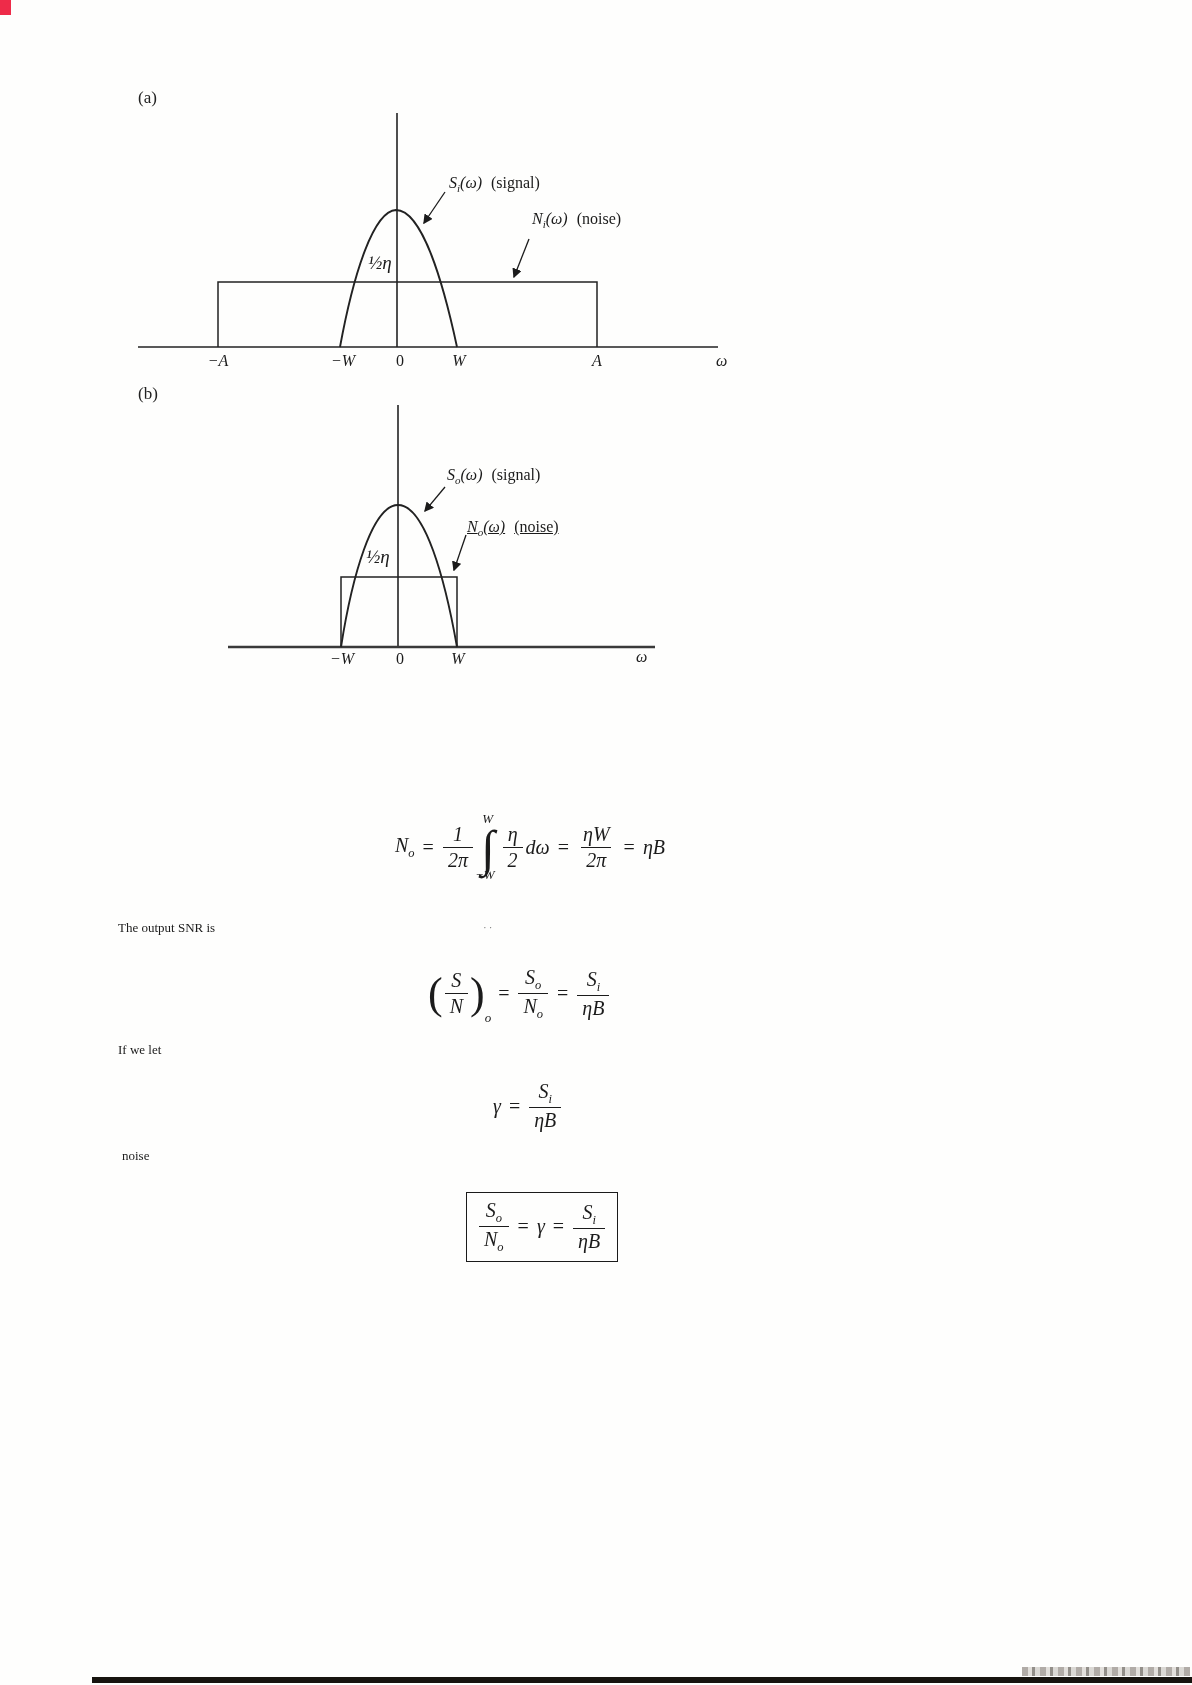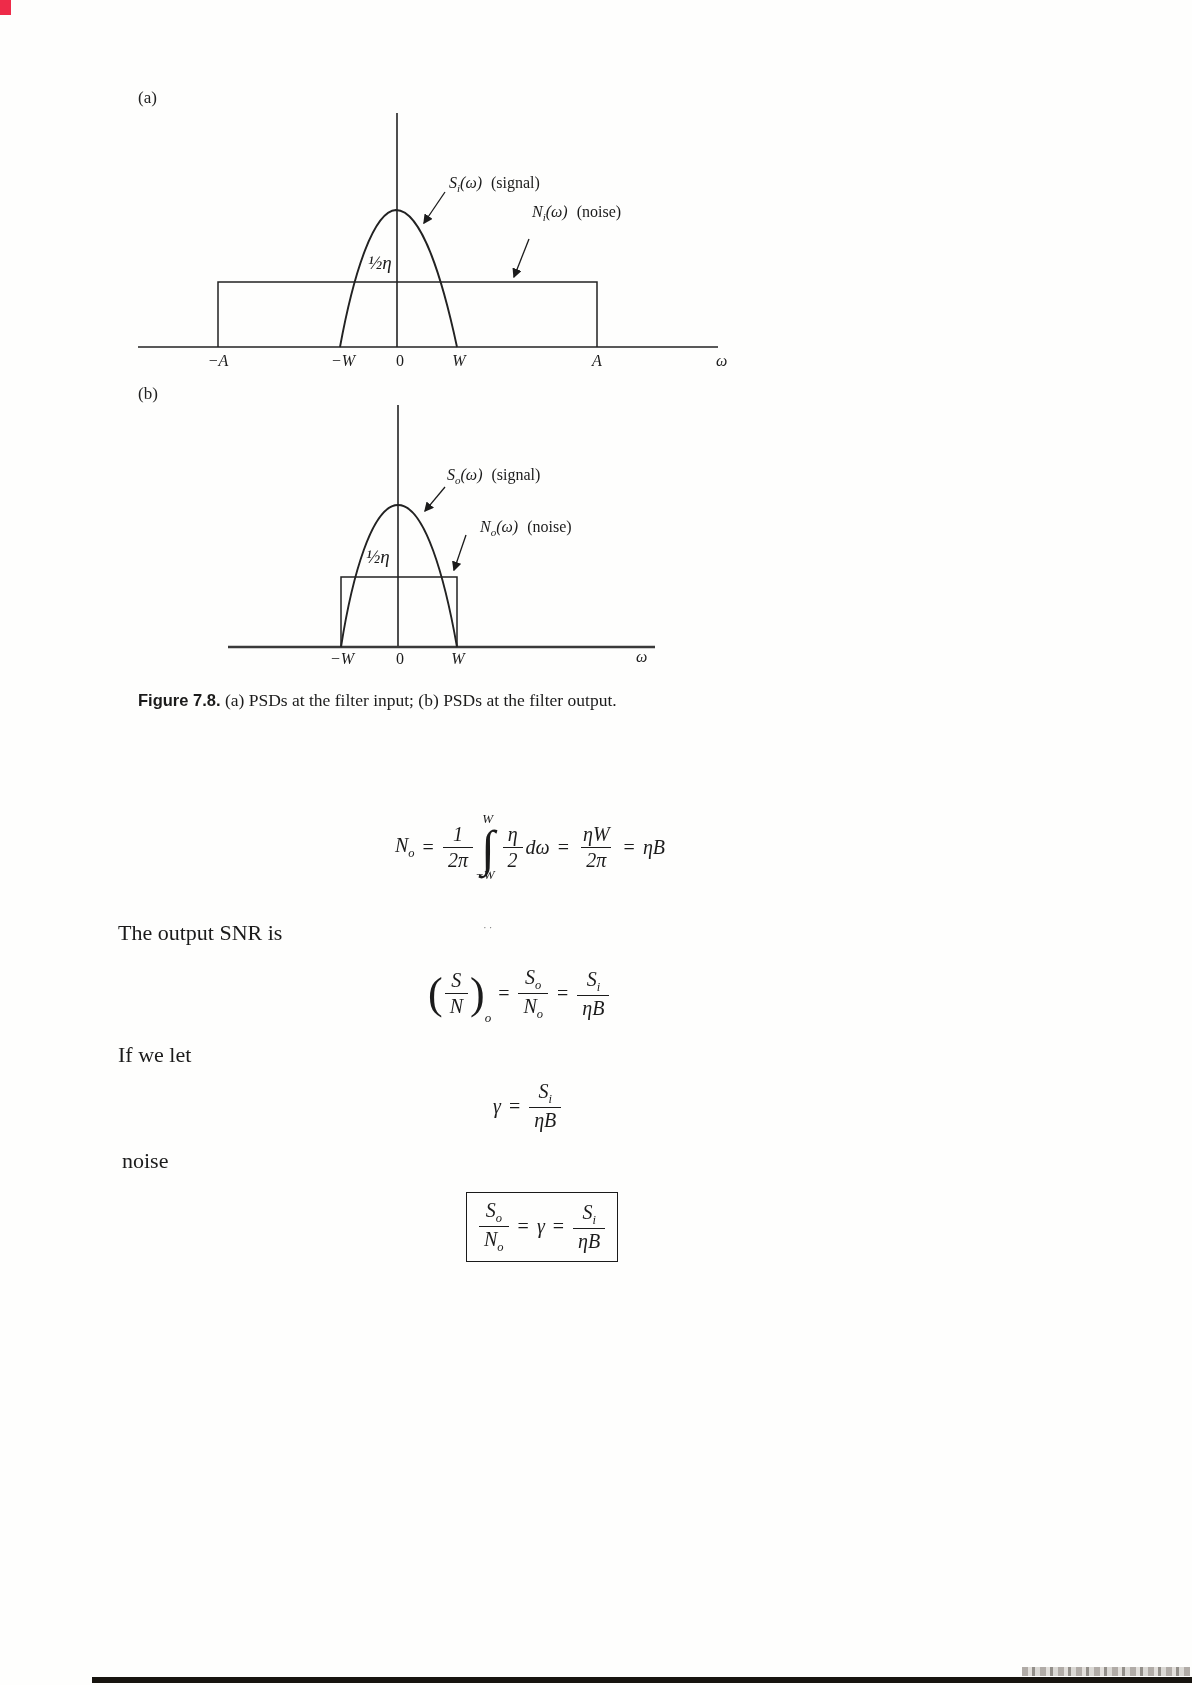--- a/index.html
+++ b/index.html
@@ -14,21 +14,21 @@
   .panel-tag { font-size:17px; color:#222; }
   .plot-label { font-size:16px; font-style:italic; white-space:nowrap; }
   .plot-label sub { font-size:11px; }
   .desc-gap { margin-left:9px; font-style:normal; }
   .tick { transform:translateX(-50%); font-size:16px; font-style:italic; white-space:nowrap; }
   .tick.rm, .rm { font-style:normal; }
   .axis-label { font-size:16px; font-style:italic; }
   .halfeta { font-size:19px; font-style:italic; }
   .caption { font-size:17.5px; }
   .caption b { font-family:"Liberation Sans","DejaVu Sans",sans-serif; font-size:16.5px; }
-  .bodytext { font-size:22px; }
+  .bodytext { font-size:13px; }
   
   .eq { position:absolute; display:flex; align-items:center; font-style:italic; font-size:20px; white-space:nowrap; }
   .eq .tok { margin:0 1px; }
   .eq sub { font-size:12.5px; font-style:italic; }
   .op { font-style:normal; margin:0 7px; }
   .frac { display:inline-flex; flex-direction:column; align-items:center; margin:0 2px; vertical-align:middle; }
   .frac .num, .frac .den { padding:1px 5px; line-height:1.15; text-align:center; }
   .frac .den { border-top:1.3px solid #1b1b1b; }
   .intwrap { display:inline-flex; flex-direction:column; align-items:center; margin:0 6px; }
   .int-upper { font-size:13px; align-self:center; margin-bottom:-4px; }
@@ -59,21 +59,21 @@
     <line x1="8" y1="262" x2="588" y2="262" stroke="#222" stroke-width="1.6"></line>
     <polyline points="88,262 88,197 467,197 467,262" fill="none" stroke="#222" stroke-width="1.5"></polyline>
     <path d="M 210 262 C 224 186 244 126 266 125 C 291 125 312 192 327 262" fill="none" stroke="#222" stroke-width="1.9"></path>
     <line x1="315" y1="107" x2="294" y2="138" stroke="#1b1b1b" stroke-width="1.3" marker-end="url(#ah1)"></line>
     <line x1="399" y1="154" x2="384" y2="192" stroke="#1b1b1b" stroke-width="1.3" marker-end="url(#ah1)"></line>
   </svg>
 
   <div class="abs plot-label" style="left:449px;top:174px;">
     <span>S</span><sub>i</sub><span>(ω)</span><span class="desc-gap">(signal)</span>
   </div>
-  <div class="abs plot-label" style="left:532px;top:203px;">
+  <div class="abs plot-label" style="left:532px;top:210px;">
     <span>N</span><sub>i</sub><span>(ω)</span><span class="desc-gap">(noise)</span>
   </div>
   <div class="abs halfeta" style="left:368px;top:252px;">½η</div>
 
   <div class="abs tick" style="left:218px;top:352px;">−A</div>
   <div class="abs tick" style="left:343px;top:352px;">−W</div>
   <div class="abs tick rm" style="left:400px;top:352px;">0</div>
   <div class="abs tick" style="left:459px;top:352px;">W</div>
   <div class="abs tick" style="left:597px;top:352px;">A</div>
   <div class="abs axis-label" style="left:716px;top:352px;">ω</div>
@@ -90,33 +90,30 @@
     <line x1="98" y1="252" x2="525" y2="252" stroke="#3a3a3a" stroke-width="2.4"></line>
     <polyline points="211,252 211,182 327,182 327,252" fill="none" stroke="#222" stroke-width="1.5"></polyline>
     <path d="M 211 252 C 222 182 242 110 268 110 C 295 110 315 184 327 252" fill="none" stroke="#222" stroke-width="1.9"></path>
     <line x1="315" y1="92" x2="295" y2="116" stroke="#1b1b1b" stroke-width="1.3" marker-end="url(#ah2)"></line>
     <line x1="336" y1="140" x2="324" y2="175" stroke="#1b1b1b" stroke-width="1.3" marker-end="url(#ah2)"></line>
   </svg>
 
   <div class="abs plot-label" style="left:447px;top:466px;text-align:center;">
     <span>S</span><sub>o</sub><span>(ω)</span><span class="desc-gap">(signal)</span>
   </div>
-  <div class="abs plot-label" style="left:480px;top:518px;">
+  <div class="abs plot-label" style="left:467px;top:518px;text-decoration:underline;">
     <span>N</span><sub>o</sub><span>(ω)</span><span class="desc-gap">(noise)</span>
   </div>
   <div class="abs halfeta" style="left:366px;top:546px;">½η</div>
 
   <div class="abs tick" style="left:342px;top:650px;">−W</div>
   <div class="abs tick rm" style="left:400px;top:650px;">0</div>
   <div class="abs tick" style="left:458px;top:650px;">W</div>
   <div class="abs axis-label" style="left:636px;top:648px;">ω</div>
 
-  <div class="abs caption" style="left:138px;top:690px;width:600px;">
-    <b>Figure 7.8.</b><span> (a) PSDs at the filter input; (b) PSDs at the filter output.</span>
-  </div>
 
   <div class="eq" style="left:394px;top:811px;">
     <span class="tok"><span>N</span><sub>o</sub></span>
     <span class="op">=</span>
     <span class="frac">
       <span class="num">1</span>
       <span class="den">2π</span>
     </span>
     <span class="intwrap">
       <span class="int-upper">W</span>

